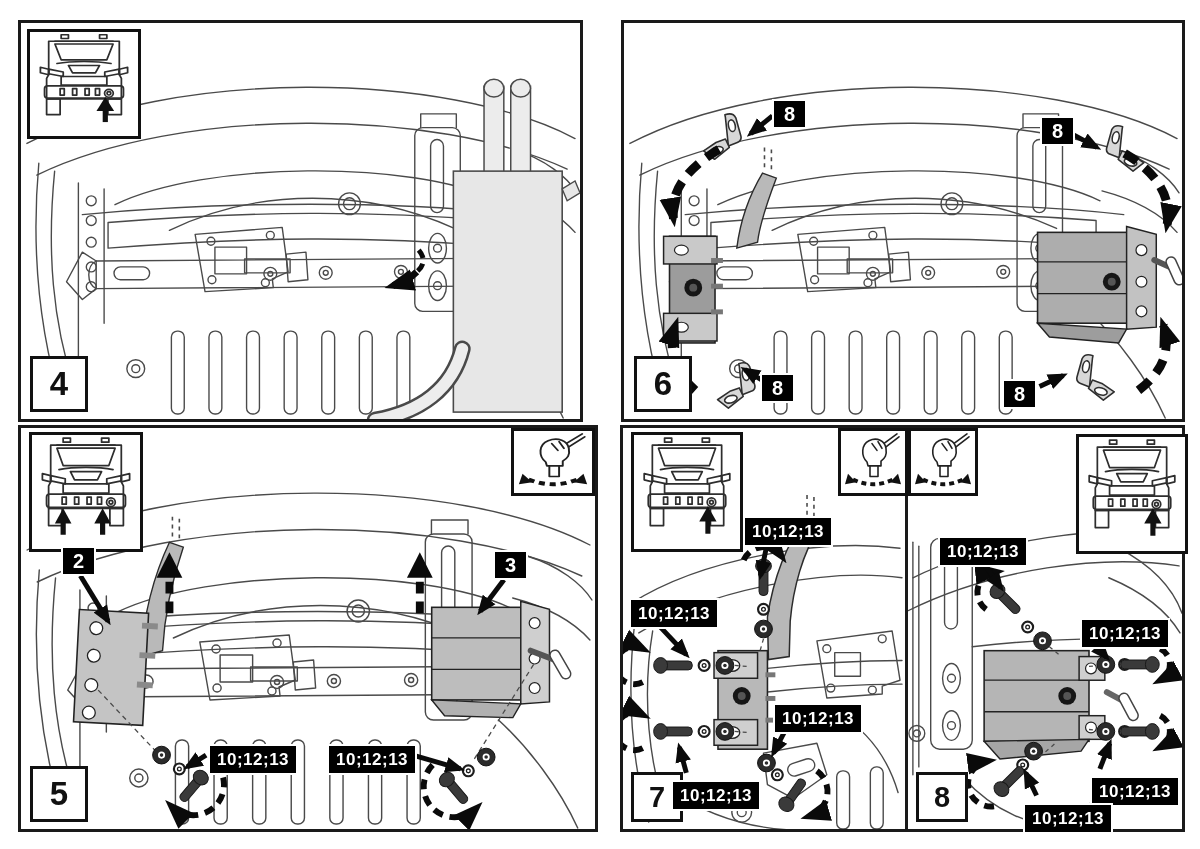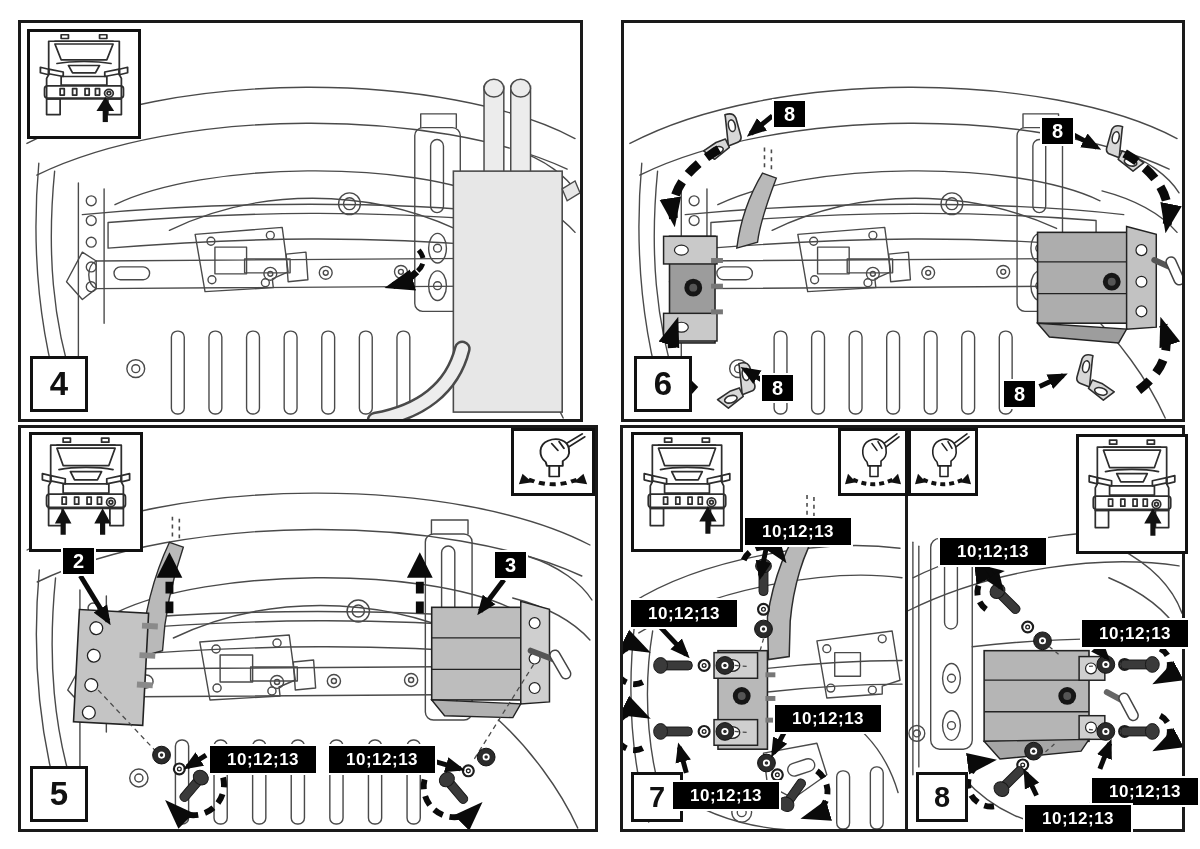--- a/index.html
+++ b/index.html
@@ -10,21 +10,21 @@
   .numbox{position:absolute;border:3px solid #111;background:#fff;color:#111;
           display:flex;align-items:center;justify-content:center;font-weight:bold;z-index:7;}
   .numbox.lg{width:52px;height:50px;font-size:33px;}
   .numbox.sm{width:46px;height:44px;font-size:29px;}
   .inset{position:absolute;border:3px solid #111;background:#fff;z-index:6;}
   .inset svg{display:block;width:100%;height:100%;}
   .toolbox{position:absolute;border:3px solid #111;background:#fff;z-index:6;}
   .toolbox svg{display:block;width:100%;height:100%;}
   .callout{position:absolute;background:#000;color:#fff;font-weight:bold;line-height:1;
            border:2px solid #fff;z-index:8;white-space:nowrap;}
-  .callout.hw{font-size:17px;padding:5px 17px;letter-spacing:0.5px;text-align:center;}
+  .callout.hw{font-size:17px;padding:5px 7px;letter-spacing:0.5px;text-align:center;}
   .callout.idx{font-size:20px;padding:3px 10px;}
   .divider{position:absolute;background:#1a1a1a;z-index:5;}
 </style>
 </head>
 <body>
 
 <div id="screen">
 
 <svg width="0" height="0" style="position:absolute" aria-hidden="true">
 <defs>

